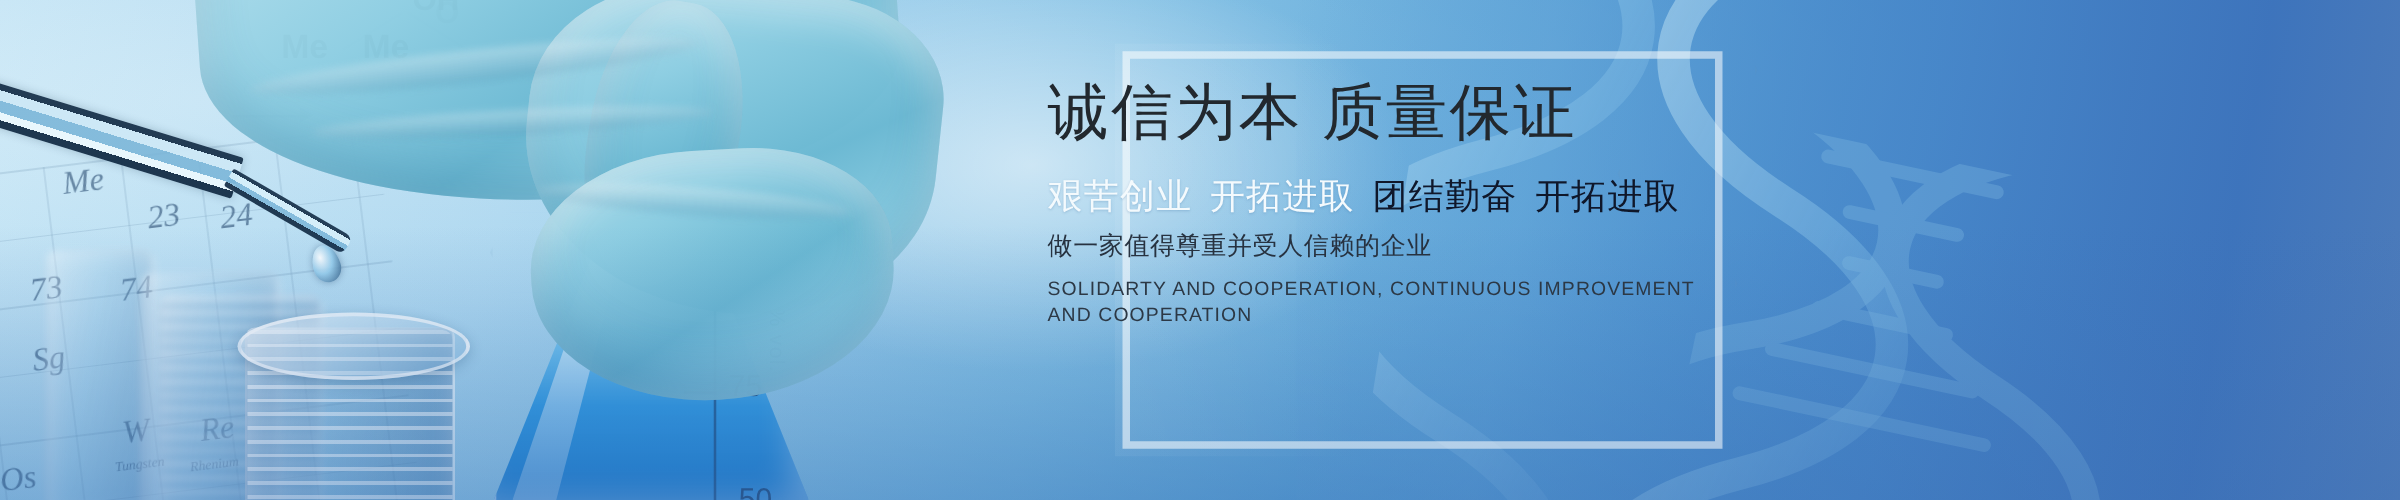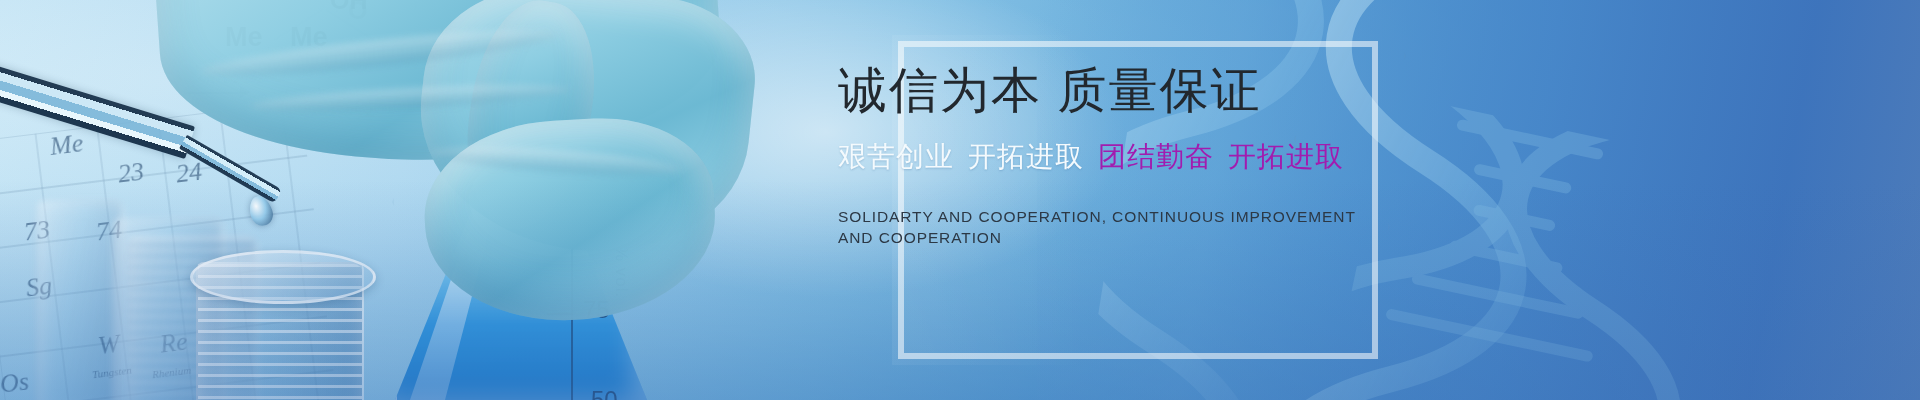--- a/index.html
+++ b/index.html
@@ -261,31 +261,31 @@
     text-shadow:0 1px 2px rgba(60,110,160,.25);
     white-space:nowrap;
   }
   .slogan{
     margin-top:18px;
     font-size:28px;
     letter-spacing:1px;
     white-space:nowrap;
   }
   .slogan .light{color:#f4fafd;text-shadow:0 1px 2px rgba(55,105,155,.28);}
-  .slogan .dark{color:#a21caf;}
+  .slogan .dark{color:#0f172a;}
   .slogan .sp{display:inline-block;width:14px;}
   .tagline{
     margin-top:7px;
     font-size:20px;
     letter-spacing:.5px;
     color:#273240;
     white-space:nowrap;
   }
   .footer-en{
-    margin-top:30px;
+    margin-top:11px;
     font-size:15.5px;
     line-height:1.38;
     letter-spacing:.9px;
     color:#2c3845;
     max-width:560px;
   }
 </style>
 </head>
 <body>
 
@@ -426,20 +426,21 @@
 
   <div class="copy">
 
     <div class="headline">诚信为本 质量保证</div>
 
 
     <div class="slogan">
       <span class="light">艰苦创业</span><span class="sp"></span><span class="light">开拓进取</span><span class="sp"></span><span class="dark">团结勤奋</span><span class="sp"></span><span class="dark">开拓进取</span>
     </div>
 
+    <div class="tagline">做一家值得尊重并受人信赖的企业</div>
 
     <div class="footer-en">
       <div>SOLIDARTY AND COOPERATION, CONTINUOUS  IMPROVEMENT</div>
       <div>AND COOPERATION</div>
     </div>
 
   </div>
 
 </div>
 

